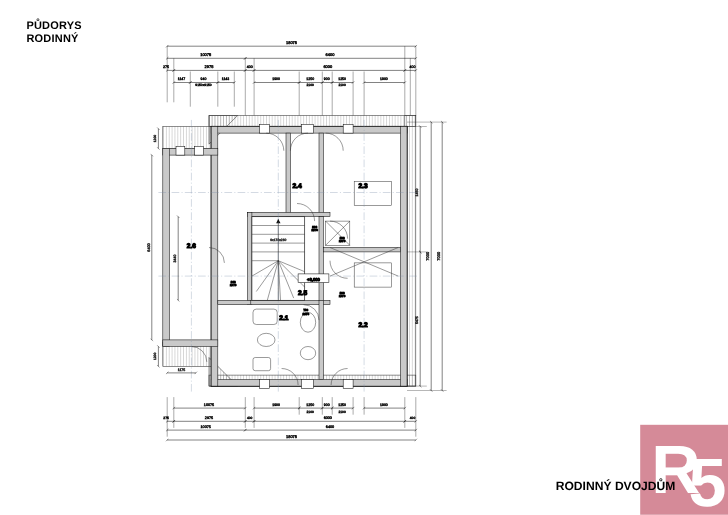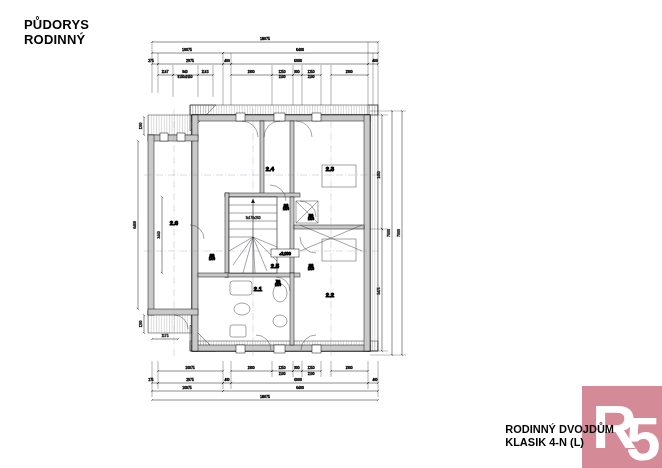--- a/index.html
+++ b/index.html
@@ -1,20 +1,20 @@
 <!DOCTYPE html>
 <html><head>
 <meta charset="utf-8">
 <style>
   html,body{margin:0;padding:0;background:#ffffff;}
   body{width:662px;height:468px;position:relative;overflow:hidden;
        font-family:"Liberation Sans",sans-serif;color:#000;}
 
   
-  #doc-title{position:absolute;left:24px;top:18px;font-size:13px;font-weight:bold;
+  #doc-title{position:absolute;left:24px;top:18px;font-size:10px;font-weight:bold;
              line-height:1.15;letter-spacing:.2px;}
   #doc-title div{white-space:nowrap;}
 
   #sheet-title{position:absolute;right:48px;bottom:18px;text-align:left;
                font-size:11px;font-weight:bold;line-height:1.25;z-index:5;}
   #sheet-title div{white-space:nowrap;margin-left:40px;}
 
   
   #brand-logo{position:absolute;right:-6px;bottom:-14px;width:92px;height:96px;z-index:1;}
 
@@ -34,21 +34,20 @@
 </div>
 
 <svg id="brand-logo" viewBox="0 0 92 96" xmlns="http://www.w3.org/2000/svg">
   <rect x="6" y="0" width="86" height="96" rx="0" fill="#d58a98"></rect>
   <text x="16" y="62" font-family="Liberation Sans, sans-serif" font-size="62" font-weight="bold" fill="#ffffff">R</text>
   <text x="50" y="74" font-family="Liberation Sans, sans-serif" font-size="62" font-weight="bold" fill="#ffffff">5</text>
 </svg>
 
 <div id="sheet-title">
   <div>RODINNÝ DVOJDŮM</div>
-  <div>KLASIK 4-N (L)</div>
 </div>
 
 <div id="plan">
 <svg width="300" height="378" viewBox="0 0 300 378" xmlns="http://www.w3.org/2000/svg">
 
   <defs>
     <pattern id="hatchRoof" width="3" height="3" patternUnits="userSpaceOnUse" patternTransform="rotate(90)">
       <line x1="0" y1="0" x2="0" y2="3" stroke="#5d5d5d" stroke-width="0.55"></line>
     </pattern>
     <pattern id="hatchRoofV" width="2.6" height="2.6" patternUnits="userSpaceOnUse">

